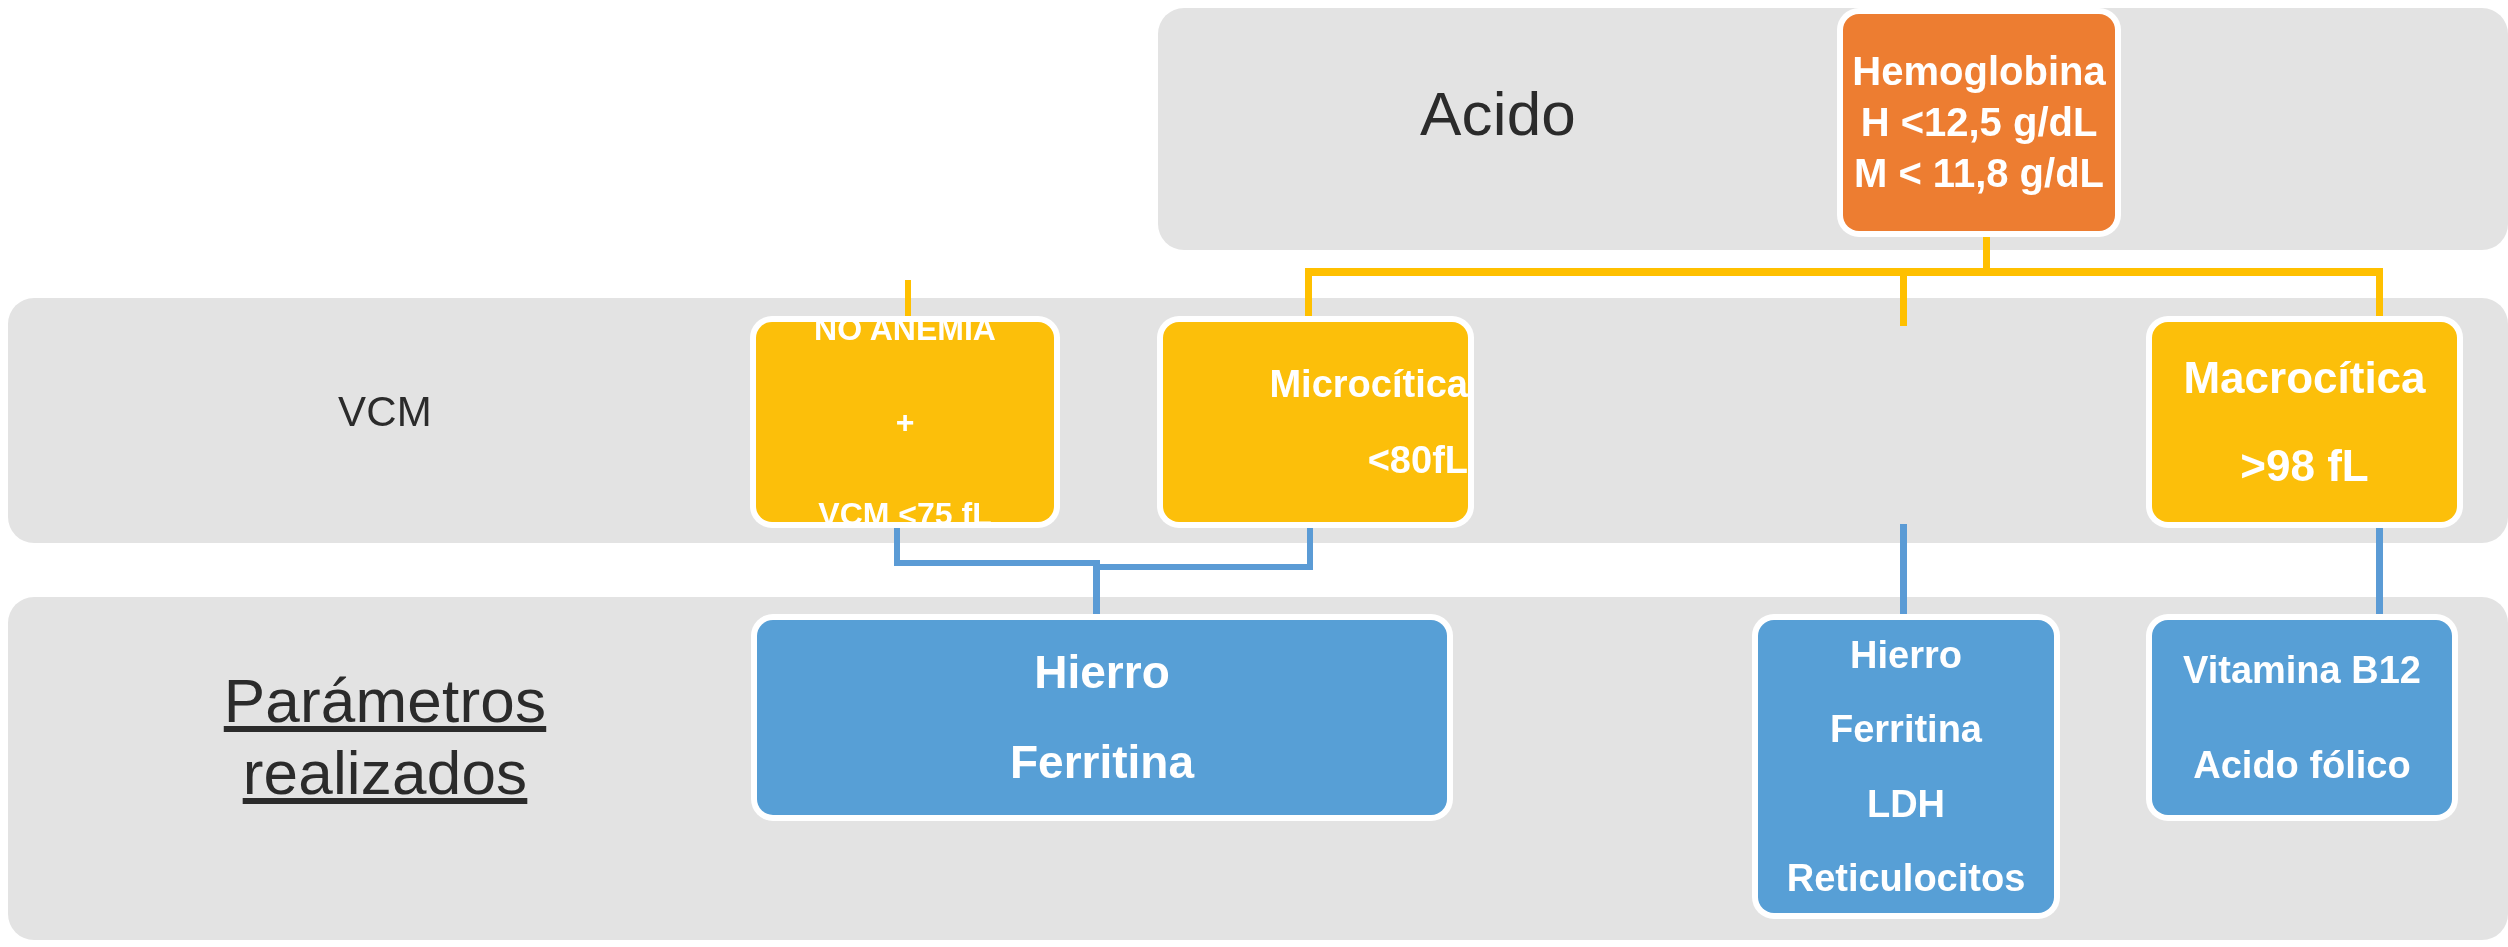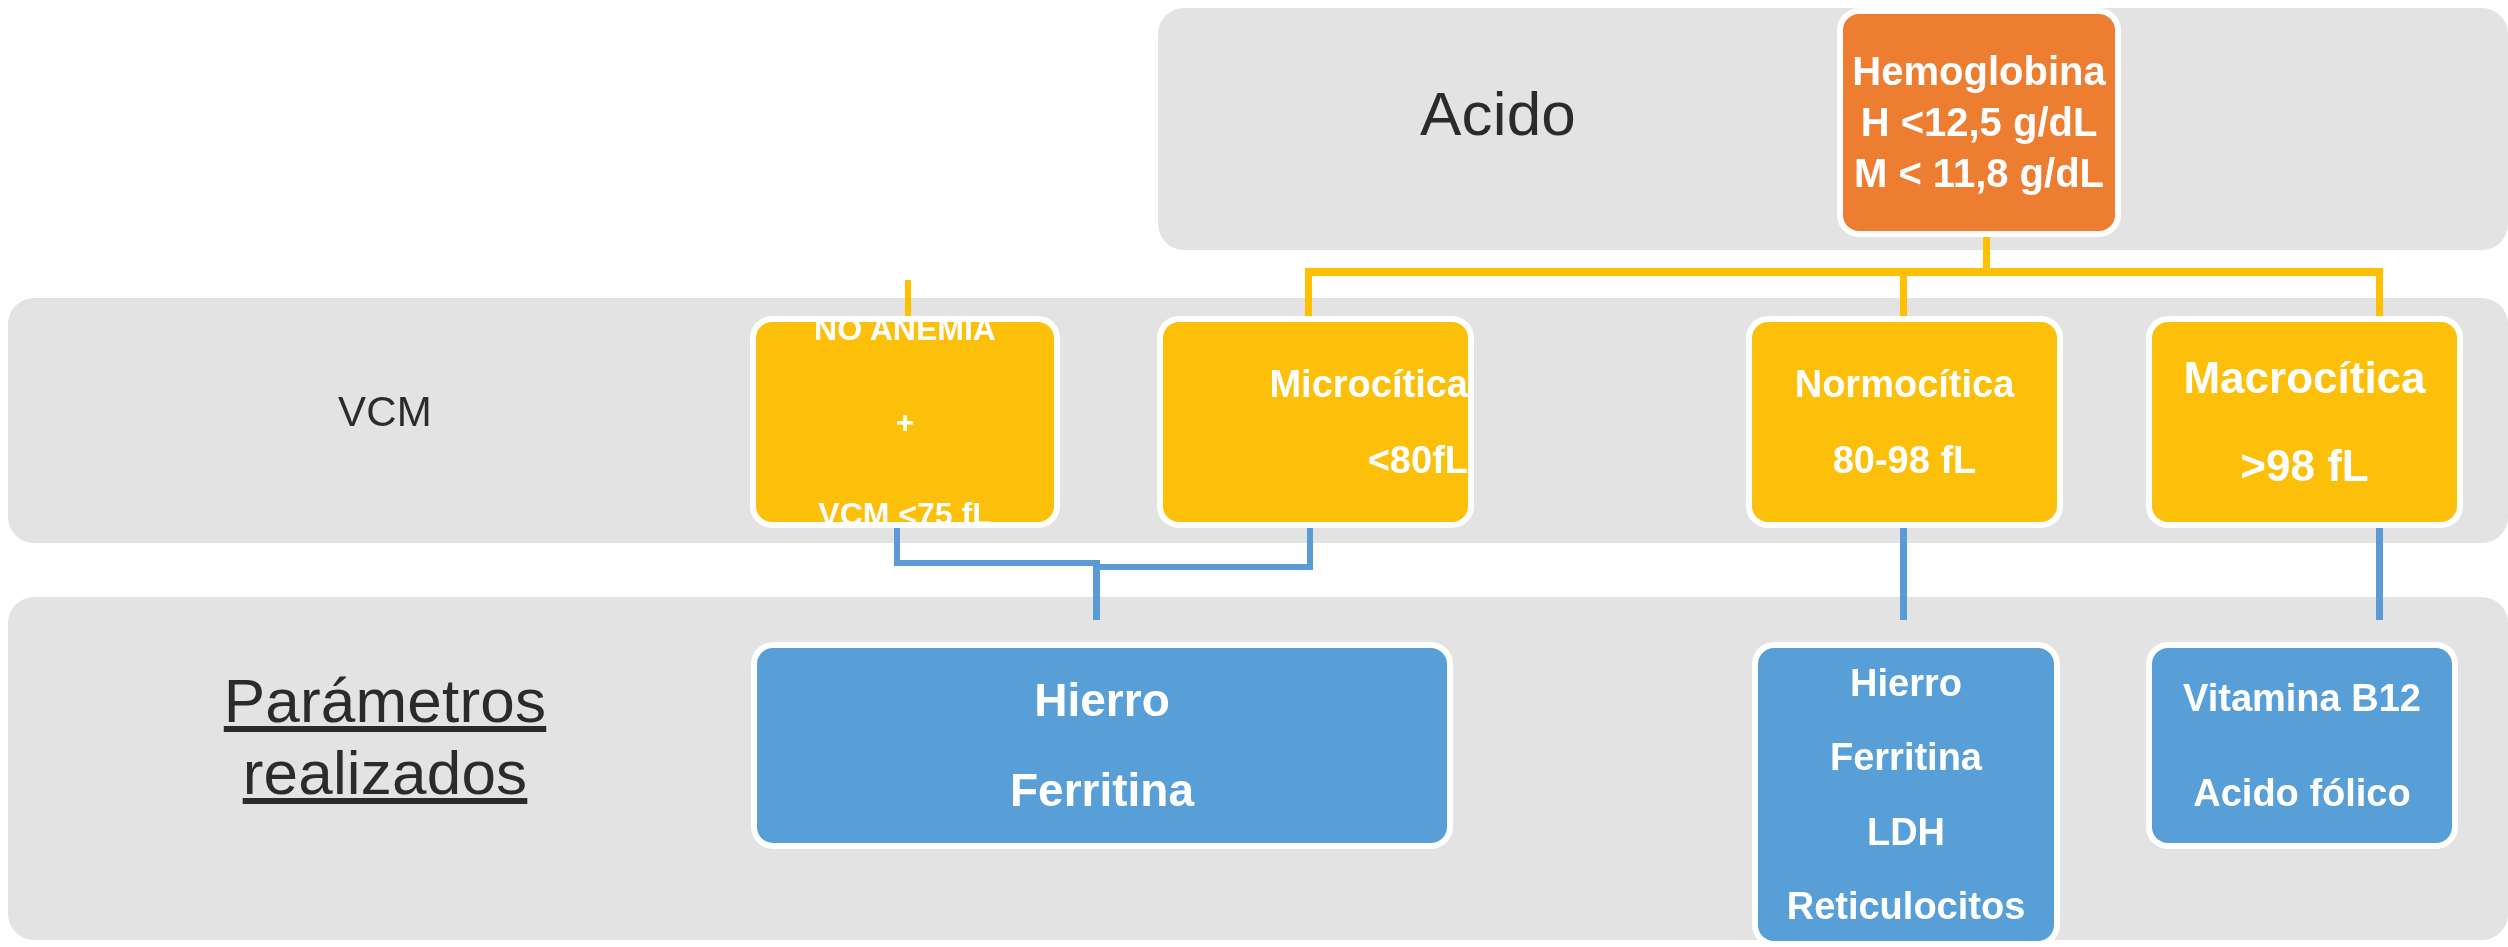--- a/index.html
+++ b/index.html
@@ -48,21 +48,21 @@
     text-align: center;
     color: #ffffff;
     font-weight: bold;
     box-shadow: 0 0 0 6px #ffffff;
     z-index: 6;
   }
   .node .line { display: block; width: 100%; }
 
   .node.orange { background: #ed7d31; }
   .node.yellow { background: #fcbf0a; }
-  .node.blue   { background: #579fd6; margin-top: 28px; }
+  .node.blue   { background: #579fd6; }
 
   
   .conn {
     position: absolute;
     z-index: 4;
   }
   .conn.y { background: #ffc000; }
   .conn.b { background: #5b9bd5; }
 </style>
 </head>
@@ -113,24 +113,20 @@
     <span class="line">NO ANEMIA</span>
     <span class="line">+</span>
     <span class="line">VCM &lt;75 fL</span>
   </div>
 
   <div class="node yellow" style="left:1163px; top:322px; width:305px; height:200px; font-size:38px; line-height:2.0;text-align:right;">
     <span class="line">Microcítica</span>
     <span class="line">&lt;80fL</span>
   </div>
 
-  <div class="node yellow" style="left:1752px; top:322px; width:305px; height:200px; font-size:38px; line-height:2.0;">
-    <span class="line">Normocítica</span>
-    <span class="line">80-98 fL</span>
-  </div>
 
   <div class="node yellow" style="left:2152px; top:322px; width:305px; height:200px; font-size:44px; line-height:2.0;">
     <span class="line">Macrocítica</span>
     <span class="line">&gt;98 fL</span>
   </div>
 
   <div class="node blue" style="left:757px; top:620px; width:690px; height:195px; font-size:46px; line-height:1.95;">
     <span class="line">Hierro</span>
     <span class="line">Ferritina</span>
   </div>

